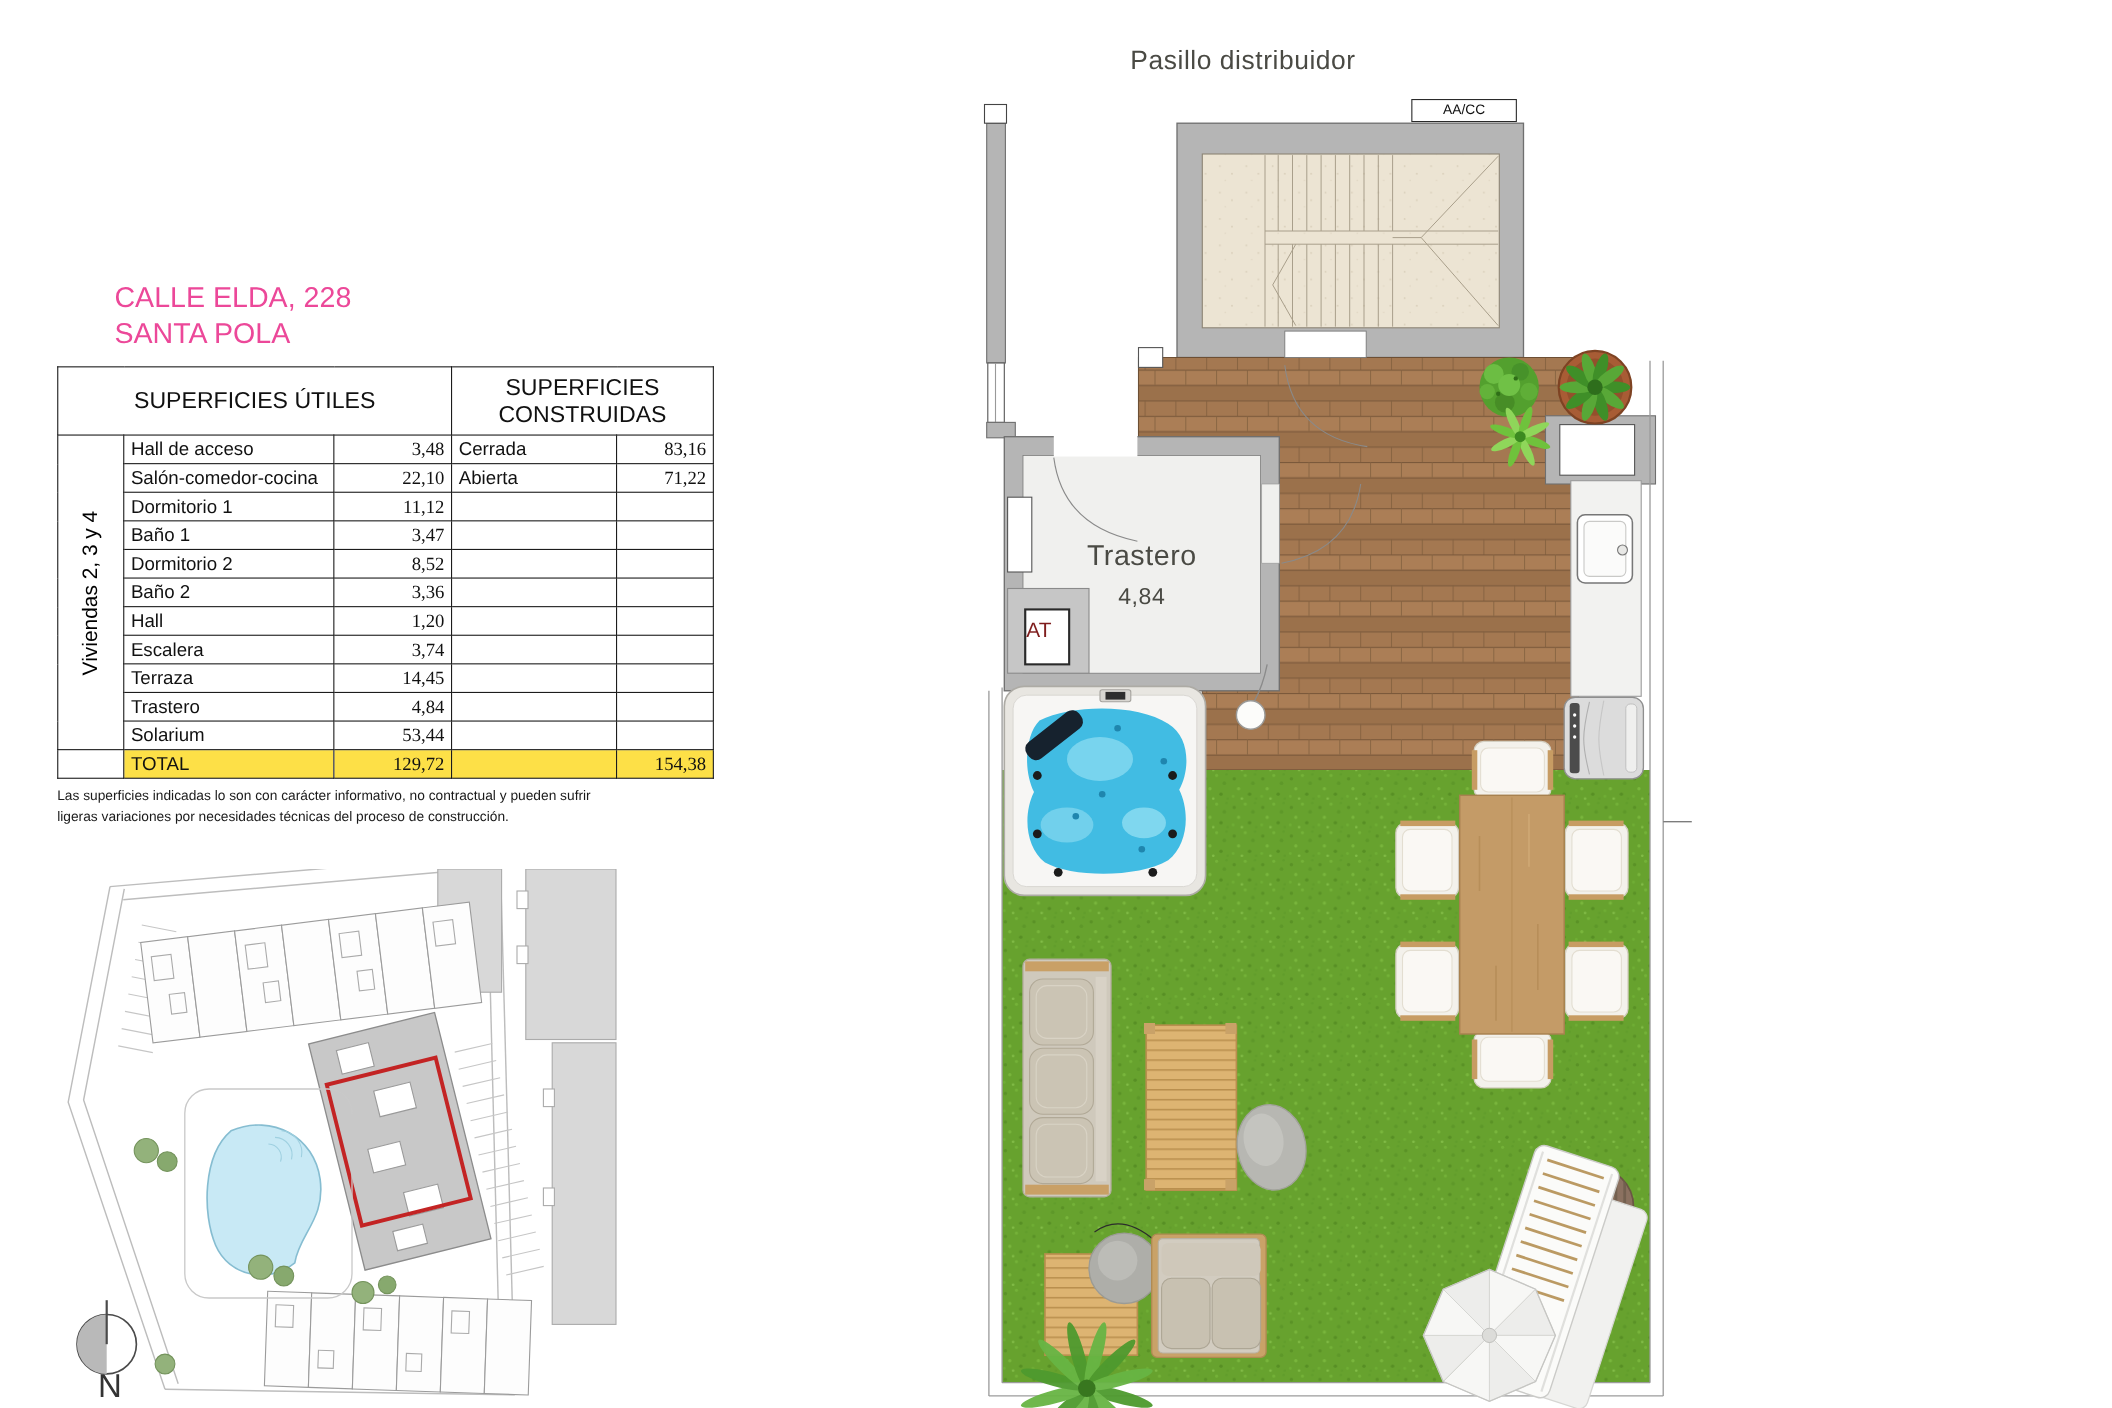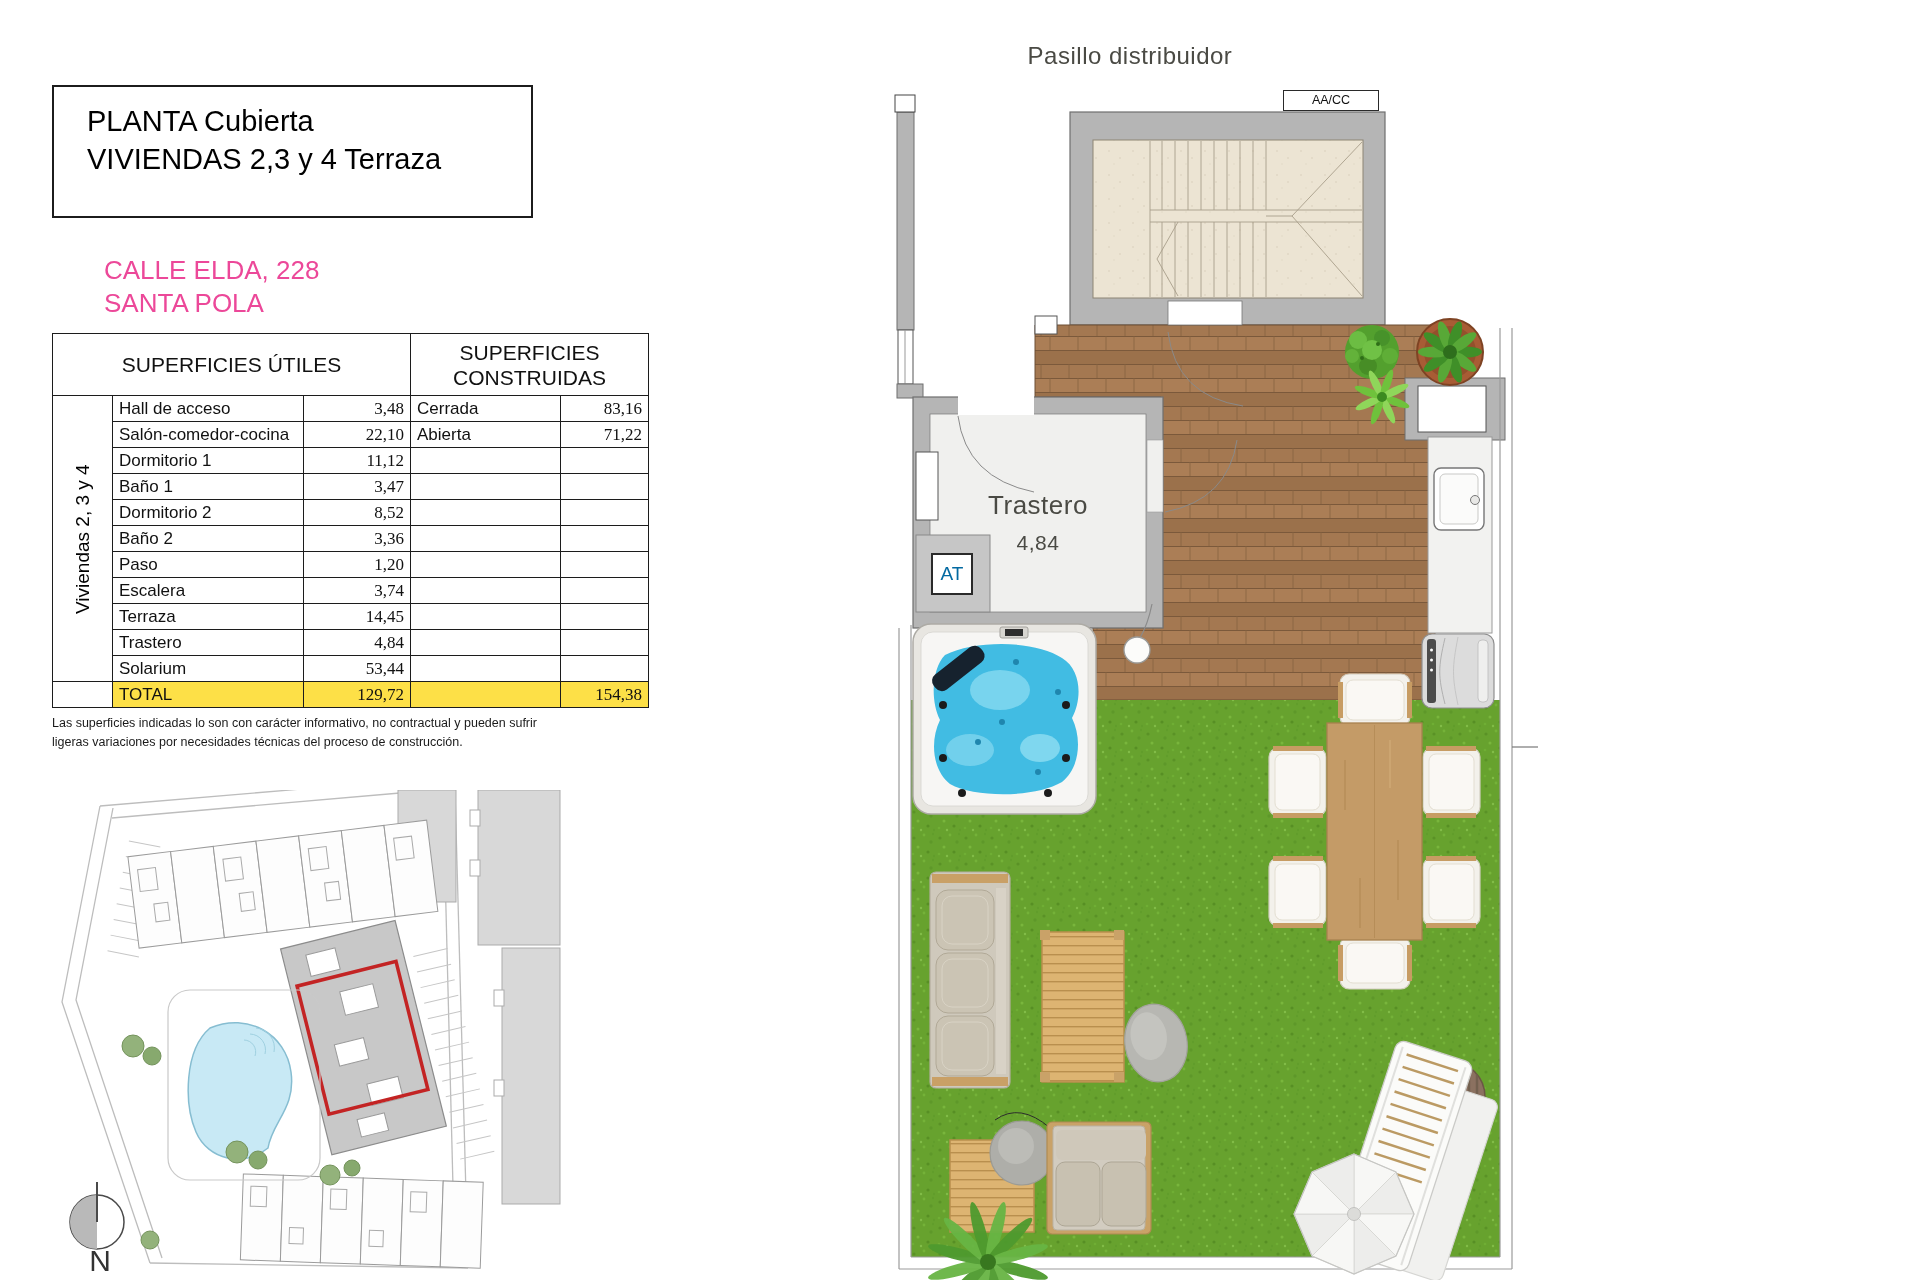--- a/index.html
+++ b/index.html
@@ -22,33 +22,29 @@
   .vert-label{writing-mode:vertical-rl;transform:rotate(180deg);font-size:19px;color:#000;
               display:block;margin:0 auto;text-align:center;height:270px;}
   .disclaimer{left:52px;top:714px;width:640px;font-size:12.5px;line-height:19px;color:#1a1a1a;}
   
   .plan-label{color:#4a4a44;letter-spacing:0.5px;}
   .lbl-pasillo{left:1020px;top:42px;width:220px;text-align:center;font-size:24px;}
   .lbl-aacc{left:1283px;top:90px;width:96px;height:21px;border:1.3px solid #2a2a2a;background:#fff;
             box-sizing:border-box;text-align:center;font-size:12.5px;line-height:18px;}
   .lbl-trastero{left:968px;top:490px;width:140px;text-align:center;font-size:26px;}
   .lbl-area{left:968px;top:531px;width:140px;text-align:center;font-size:21px;}
-  .lbl-at{left:931px;top:553px;width:42px;height:42px;border:2px solid #2a2a2a;background:#fff;
-          box-sizing:border-box;text-align:center;font-size:19px;line-height:38px;color:#0369a1;}
+  .lbl-at{left:931px;top:553px;width:42px;height:52px;border:2px solid #2a2a2a;background:#fff;
+          box-sizing:border-box;font-size:19px;line-height:38px;color:#7f1d1d;}
   .lbl-n{left:80px;top:1244px;width:40px;text-align:center;font-size:30px;color:#333;}
 </style>
 </head>
 <body>
 
 <div class="page">
 
-  <div class="abs title-box">
-    <div class="title-line">PLANTA Cubierta</div>
-    <div class="title-line">VIVIENDAS 2,3 y 4 Terraza</div>
-  </div>
 
   <div class="abs address">
     <div>CALLE ELDA, 228</div>
     <div>SANTA POLA</div>
   </div>
 
   <table class="surfaces">
     <colgroup>
         <col style="width:60px">
         <col style="width:191px">
@@ -94,21 +90,21 @@
       <td class="cname"></td>
       <td class="cval"></td>
     </tr>
     <tr>
       <td class="cname">Baño 2</td>
       <td class="cval">3,36</td>
       <td class="cname"></td>
       <td class="cval"></td>
     </tr>
     <tr>
-      <td class="cname">Paso</td>
+      <td class="cname">Hall</td>
       <td class="cval">1,20</td>
       <td class="cname"></td>
       <td class="cval"></td>
     </tr>
     <tr>
       <td class="cname">Escalera</td>
       <td class="cval">3,74</td>
       <td class="cname"></td>
       <td class="cval"></td>
     </tr>

